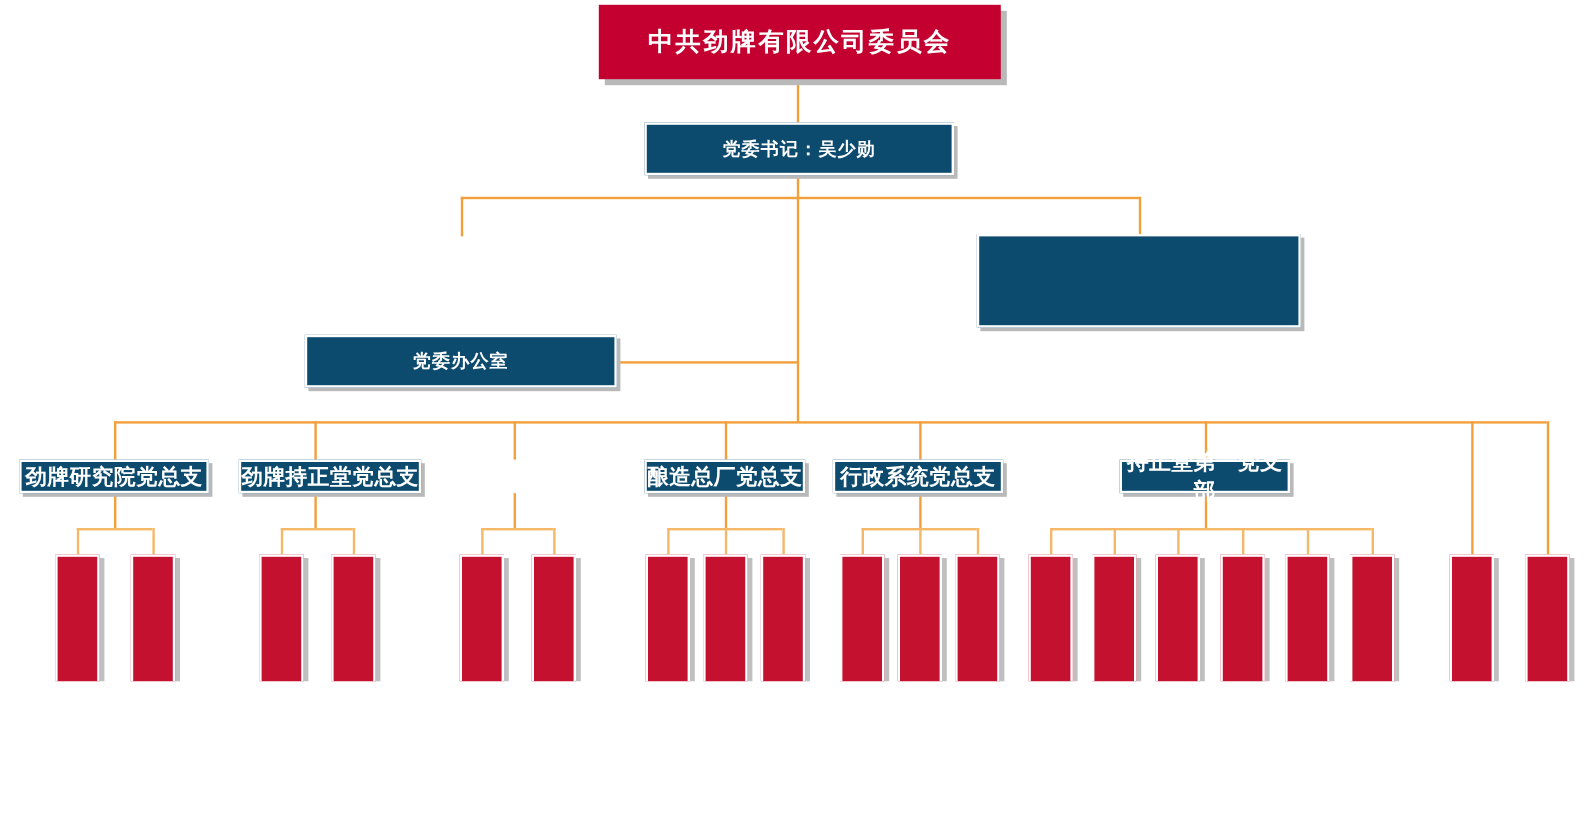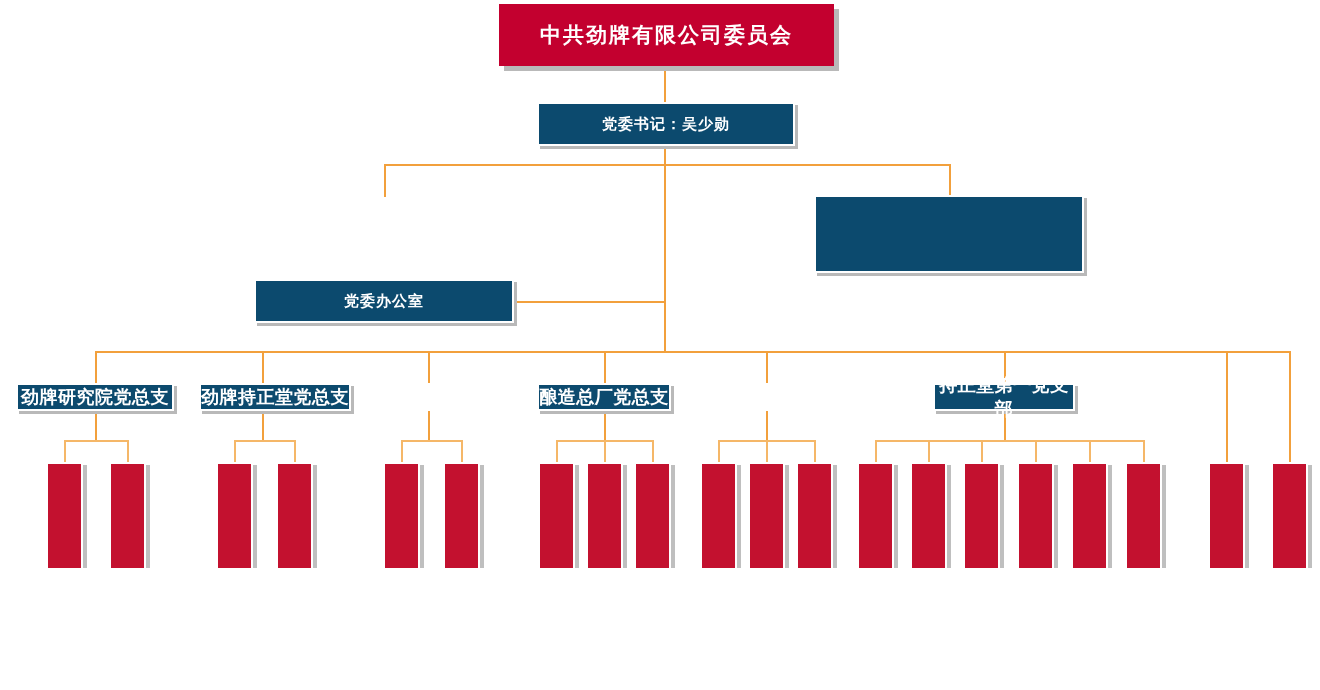--- a/index.html
+++ b/index.html
@@ -156,20 +156,23 @@
 
   <div class="box orange small" style="left:16px;top:383px;width:158px;height:28px;">
     <span>劲牌研究院党总支</span>
   </div>
   <div class="box orange small" style="left:199px;top:383px;width:152px;height:28px;">
     <span>劲牌持正堂党总支</span>
   </div>
   <div class="box orange small" style="left:537px;top:383px;width:134px;height:28px;">
     <span>酿造总厂党总支</span>
   </div>
+  <div class="box orange small" style="left:694px;top:383px;width:142px;height:28px;">
+    <span>行政系统党总支</span>
+  </div>
   <div class="box orange small" style="left:933px;top:383px;width:142px;height:28px;">
     <span>持正堂第一党支部</span>
   </div>
 
   <div class="box vred" style="left:46px;top:462px;width:37px;height:222px;">
     <span>研究院第一党支部</span>
   </div>
   <div class="box vred" style="left:109px;top:462px;width:37px;height:222px;">
     <span>研究院第二党支部</span>
   </div>

